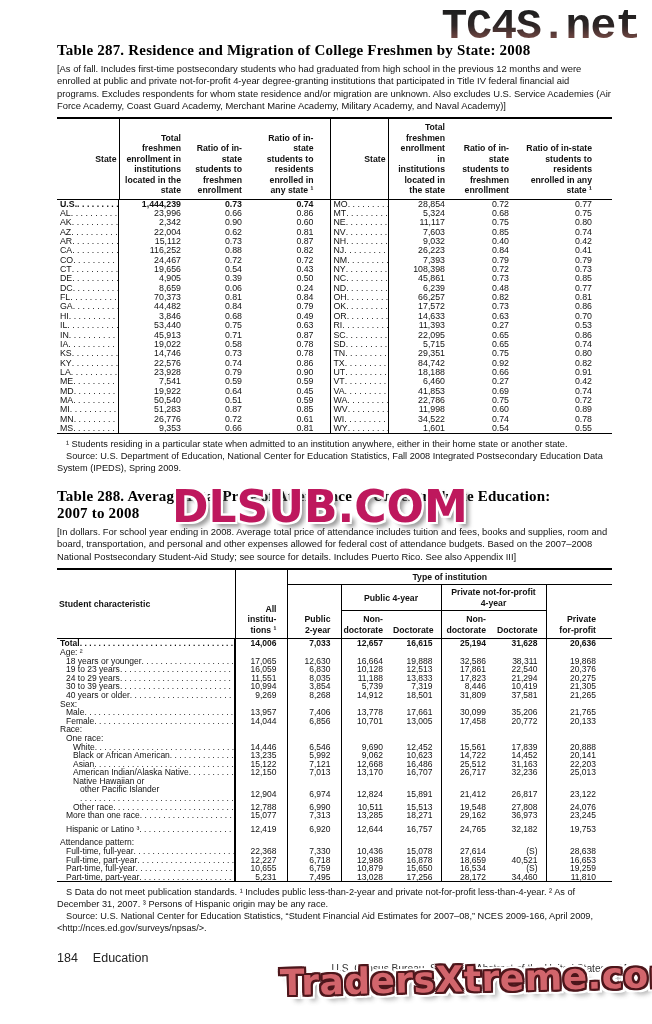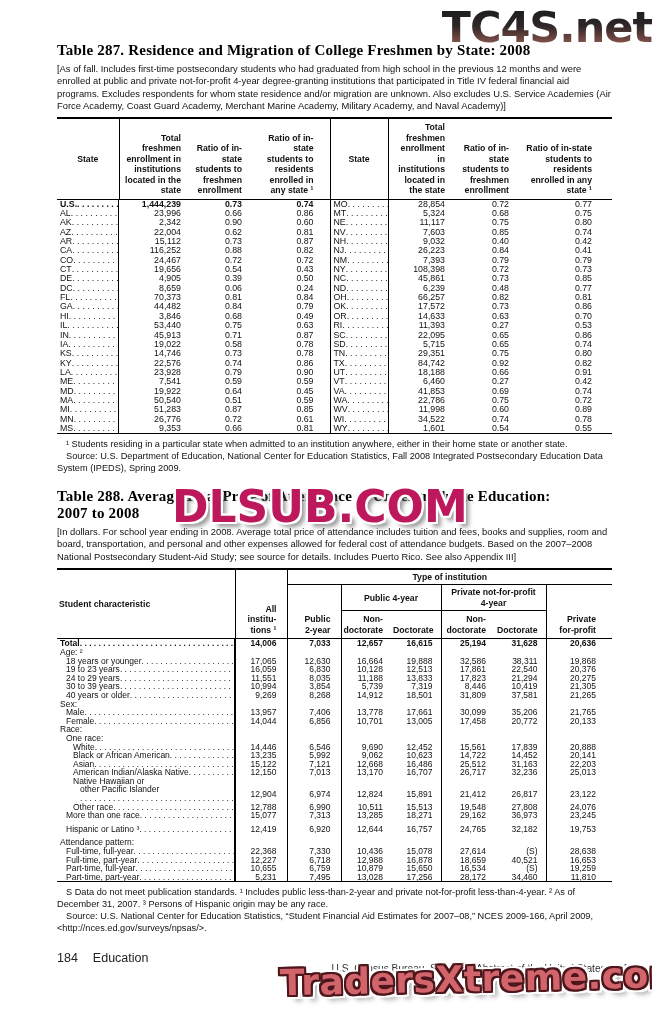--- a/index.html
+++ b/index.html
@@ -18,21 +18,21 @@
 
   
   .t287 { margin-bottom:2px; }
   .t287 th { border-bottom:1.2px solid #000; }
   .t287 td { line-height:9.35px; }
   .t287 .c1 { width:62px; }  .t287 .c2 { width:72px; padding-right:10px; }
   .t287 .c3 { width:66px; padding-right:15px; } .t287 .c4 { width:73px; padding-right:16px; }
   .t287 .c5 { width:58px; }  .t287 .c6 { width:66px; padding-right:9px; }
   .t287 .c7 { width:68px; padding-right:13px; } .t287 .c8 { width:90px; padding-right:20px; }
   .t287 .c1, .t287 .c4, .t287 .c5 { border-right:1px solid #000; }
-  .t287 th.state-h { text-align:center; vertical-align:middle; padding:2px; }
+  .t287 th.state-h { vertical-align:middle; padding:2px; }
 
   .num { text-align:right; }
   .lbl { display:flex; padding-left:3px; }
   .lbl .t { flex:none; }
   .dots { flex:1; overflow:hidden; white-space:nowrap; }
   .dots::before { content:" . . . . . . . . . . . . . . . . . . . . . . . . . . . . . . . . . . . . . . . . . . . . . . . . . ."; }
   .b, tr.b td { font-weight:bold; }
 
   
   .t288 { margin-bottom:3px; }
@@ -50,21 +50,21 @@
   .t288 tr.sp td { height:5px; }
   .ind0 { padding-left:3px; } .ind1 { padding-left:9px; } .ind2 { padding-left:16px; } .ind3 { padding-left:23px;flex-direction:column; }
 
   
   .footer-left { position:absolute; left:57px; top:951px; font-size:12.5px; color:#222; }
   .footer-left .sect { margin-left:15px; }
   .footer-right { position:absolute; right:18px; top:963px; font-size:10.2px; color:#333; }
 
   
   .wm { position:absolute; z-index:6; font-family:"DejaVu Sans",sans-serif; font-weight:bold; white-space:nowrap; pointer-events:none; }
-  .wm-top { top:2px; right:0px; font-size:43px; letter-spacing:-1px; color:#402c28; }
+  .wm-top { top:2px; right:12px; font-size:43px; letter-spacing:-1px; color:#402c28;font-family:Liberation Mono, monospace; }
   @supports ((-webkit-background-clip:text) or (background-clip:text)) {
     .wm-top { background:linear-gradient(180deg,#1f1f1f 20%,#2e2626 48%,#6b4440 72%,#9c6a55 95%);
               -webkit-background-clip:text; background-clip:text; color:transparent; }
   }
   .wm-mid { top:481px; left:172px; font-size:44px; letter-spacing:0px; color:#be185d;
     text-shadow: -2px -2px 0 #fff, 0 -2px 0 #fff, 2px -2px 0 #fff, -2px 0 0 #fff, 2px 0 0 #fff,
                  -2px 2px 0 #fff, 0 2px 0 #fff, 2px 2px 0 #fff, 5px 5px 4px rgba(90,90,90,.6); }
   .wm-bot { top:958px; left:280px; font-size:36px; letter-spacing:.5px; color:#d2656c; transform:rotate(-1.2deg);
     text-shadow: -2px -2px 0 #4d161b, 0 -2px 0 #4d161b, 2px -2px 0 #4d161b, -2px 0 0 #4d161b, 2px 0 0 #4d161b,
                  -2px 2px 0 #4d161b, 0 2px 0 #4d161b, 2px 2px 0 #4d161b,

